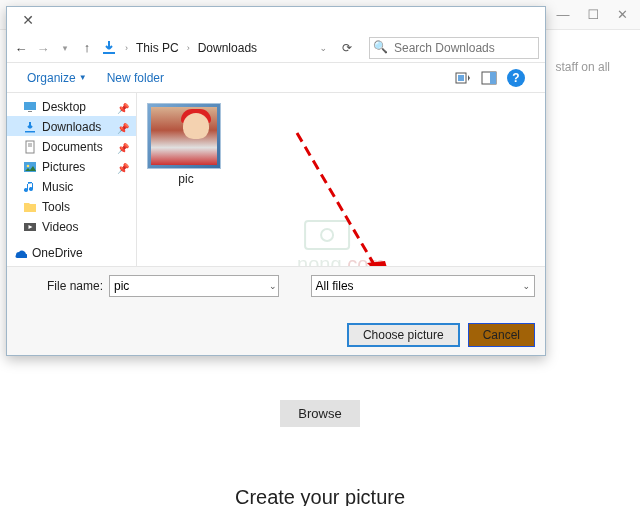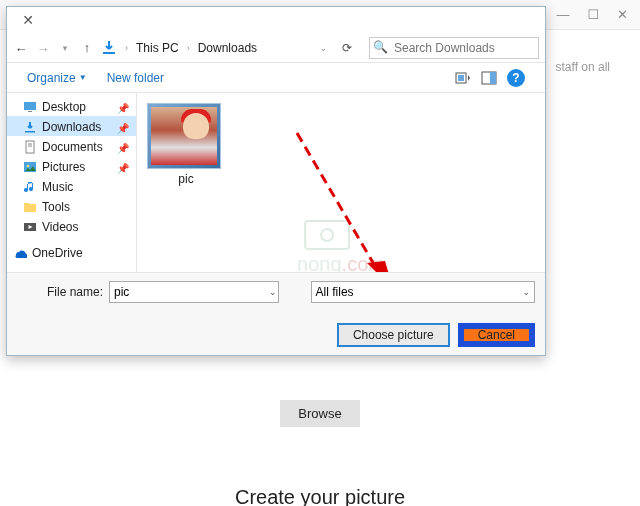--- a/index.html
+++ b/index.html
@@ -58,22 +58,22 @@
   .watermark .dotcom { color:#e8c0c0; }
 
   .arrow-annot { position: absolute; pointer-events: none; }
 
   .dlg-footer { border-top: 1px solid #e5e5e5; padding: 8px 10px; background:#f7f7f7; }
   .fn-row { display: flex; align-items: center; gap: 6px; }
   .fn-label { color: #222; font-size: 12px; width: 86px; text-align: right; }
   .fn-input { width: 170px; height: 22px; border: 1px solid #aaa; padding: 0 4px; font-size: 12px; background:#fff; }
   .fn-dd { font-size: 9px; color: #555; margin-left:-16px; margin-right:8px; pointer-events:none; }
   .filter { flex: 1; height: 22px; border: 1px solid #aaa; padding: 0 4px; font-size: 12px; background:#fff; display:flex; align-items:center; justify-content:space-between; margin-left: 20px; }
-  .btn-row { display: flex; justify-content: flex-end; gap: 8px; margin-top: 20px; }
-  .btn { height: 24px; padding: 0 14px; font-size: 12px; background: #f97316; border: 6px solid #1d4ed8; color:#222; display:flex; align-items:center; }
+  .btn-row { display: flex; justify-content: flex-end; gap: 8px; margin-top: 26px; }
+  .btn { height: 24px; padding: 0 14px; font-size: 12px; background: #a16207; border: 1px solid #1d4ed8; color:#222; display:flex; align-items:center; }
   .btn.primary { border: 2px solid #2a84d2; background:#e9e9e9; }
 
   .staff-text { position:absolute; right:30px; top:60px; color:#999; font-size:12px; }
 
   
   svg { display:block; }
 </style>
 </head>
 <body>
 

